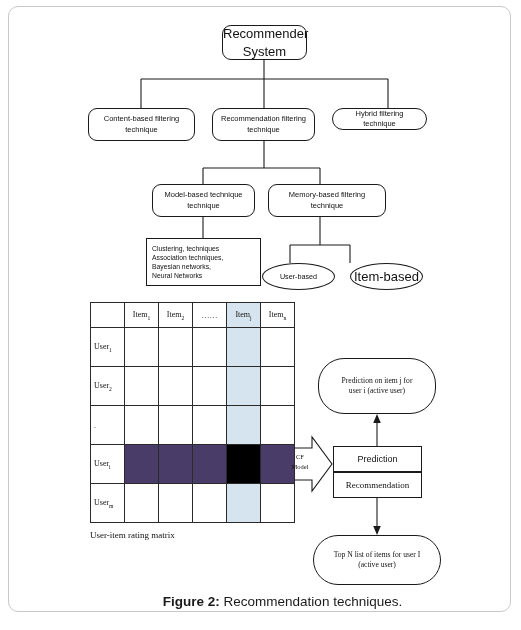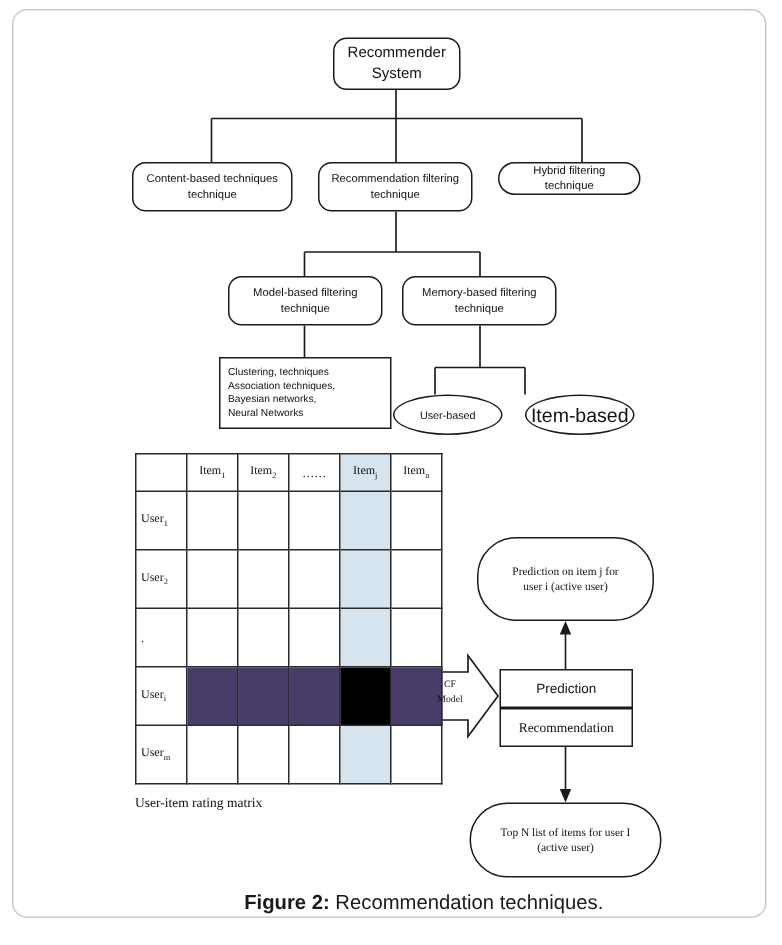--- a/index.html
+++ b/index.html
@@ -89,56 +89,56 @@
     <line x1="377" y1="446" x2="377" y2="421"></line>
   </g>
   <polygon points="377,414 373.2,423 380.8,423" fill="#1a1a1a"></polygon>
 
   <g stroke="#1a1a1a" stroke-width="1.1" fill="none">
     <line x1="377" y1="498" x2="377" y2="528"></line>
   </g>
   <polygon points="377,535 373.2,526 380.8,526" fill="#1a1a1a"></polygon>
 </svg>
 
-<div class="node rrect" style="left:222px;top:25px;width:85px;height:35px;font-size:10px;">
+<div class="node rrect" style="left:222px;top:25px;width:85px;height:35px;font-size:13px;">
   <span>
     <span>Recommender</span>
     <span>System</span>
   </span>
 </div>
 
 <div class="node rrect" style="left:88px;top:108px;width:107px;height:33px;font-size:7.5px;">
   <span>
-    <span>Content-based techniques</span>
+    <span>Content-based filtering</span>
     <span>technique</span>
   </span>
 </div>
 
 <div class="node rrect" style="left:212px;top:108px;width:103px;height:33px;font-size:7.5px;">
   <span>
     <span>Recommendation filtering</span>
     <span>technique</span>
   </span>
 </div>
 
 <div class="node rrect" style="left:332px;top:108px;width:95px;height:22px;font-size:7.5px;border-radius:13px;">
   <span>
     <span>Hybrid filtering</span>
     <span>technique</span>
   </span>
 </div>
 
 <div class="node rrect" style="left:152px;top:184px;width:103px;height:33px;font-size:7.5px;">
   <span>
-    <span>Model-based filtering</span>
-    <span>technique</span>
-  </span>
-</div>
-
-<div class="node rrect" style="left:268px;top:184px;width:103px;height:33px;font-size:7.5px;">
+    <span>Model-based technique</span>
+    <span>technique</span>
+  </span>
+</div>
+
+<div class="node rrect" style="left:268px;top:184px;width:118px;height:33px;font-size:7.5px;">
   <span>
     <span>Memory-based filtering</span>
     <span>technique</span>
   </span>
 </div>
 
 <div class="node rect leftalign" style="left:146px;top:238px;width:115px;height:48px;font-size:6.8px;">
   <span>
     <span>Clustering, techniques</span>
     <span>Association techniques,</span>

